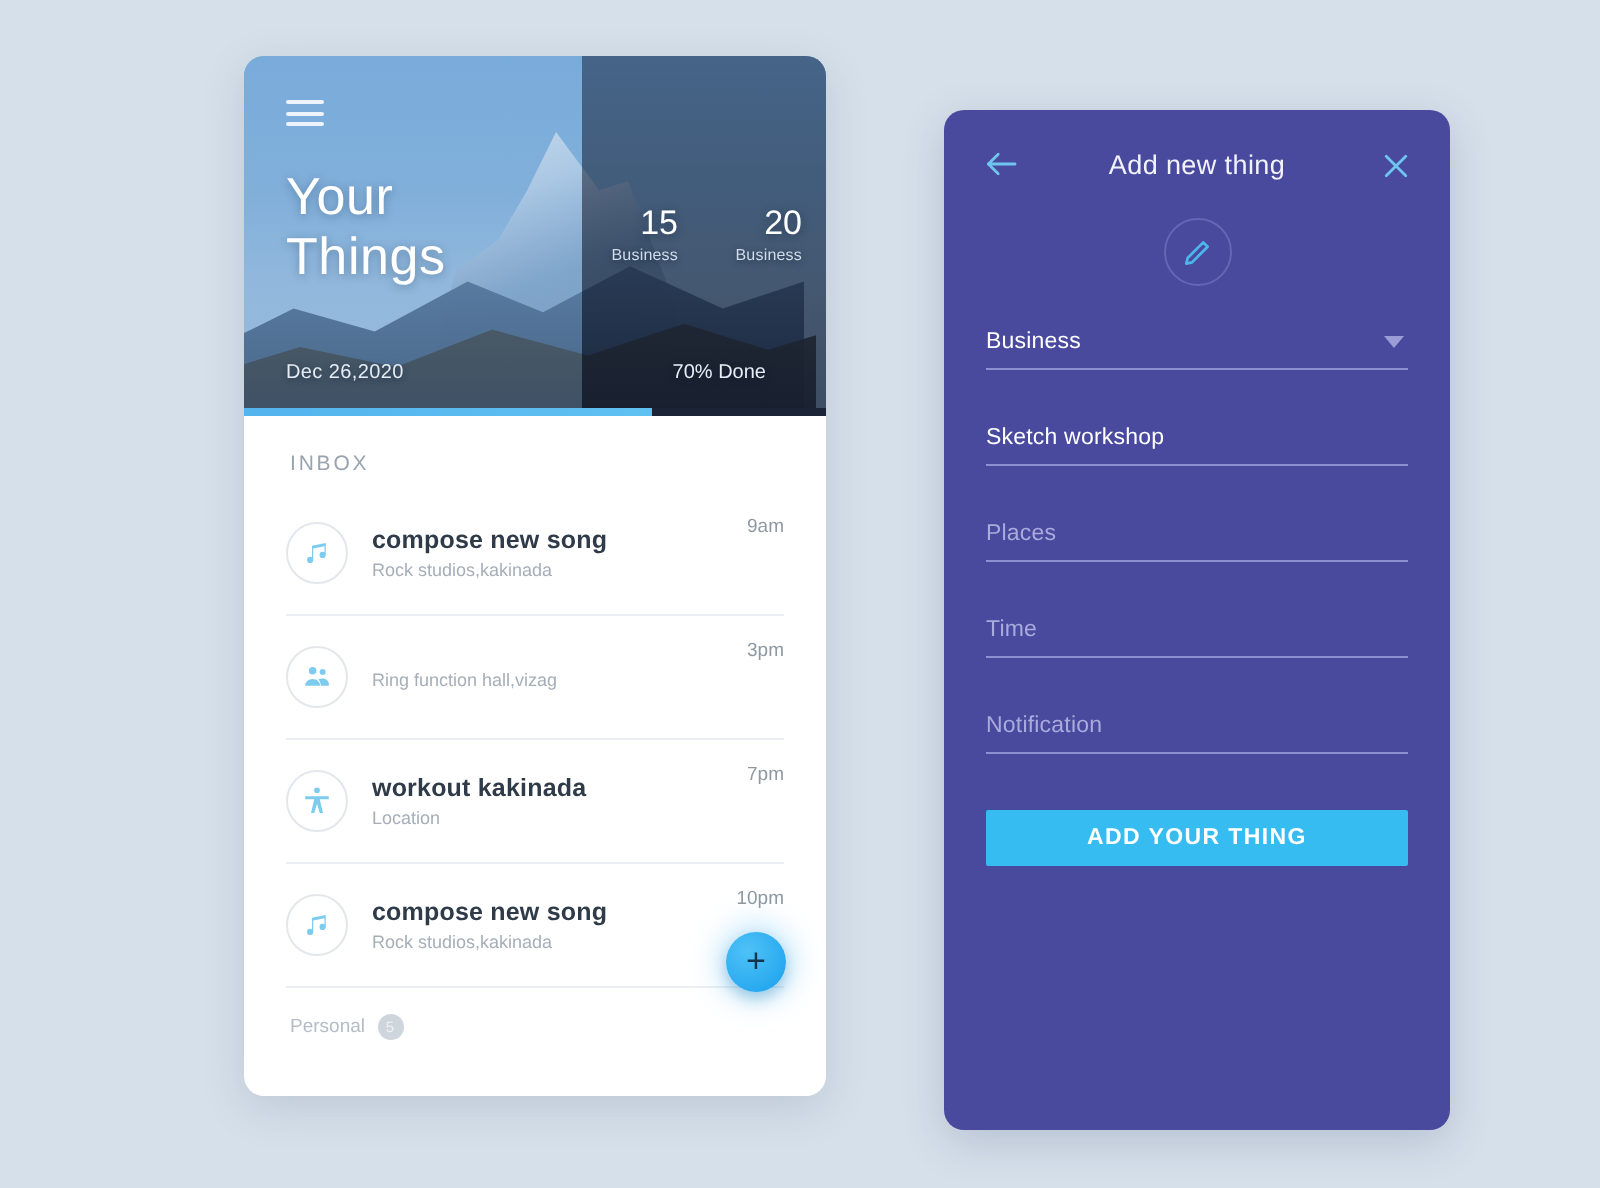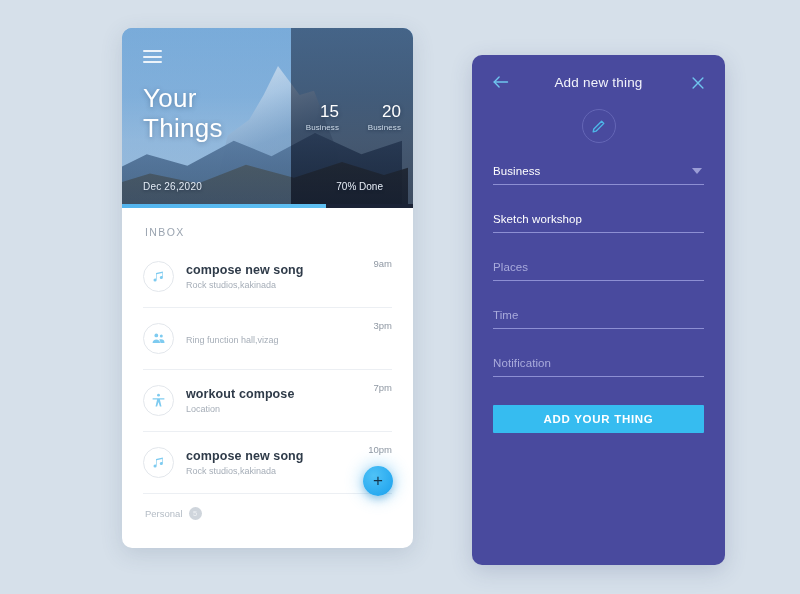--- a/index.html
+++ b/index.html
@@ -295,21 +295,21 @@
           <div class="task-time">3pm</div>
         </div>
         <div class="task">
           <div class="task-icon">
             <svg viewBox="0 0 24 24" fill="#7ecbf0">
               <circle cx="12" cy="3.4" r="2.3"></circle>
               <path d="M2.6 8.2h18.8v2.3h-7.2l2.6 11h-2.6L12 14.2 9.8 21.5H7.2l2.6-11H2.6z"></path>
             </svg>
           </div>
           <div class="task-body">
-            <div class="task-title">workout  compose</div>
+            <div class="task-title">workout  kakinada</div>
             <div class="task-sub">Location</div>
           </div>
           <div class="task-time">7pm</div>
         </div>
         <div class="task">
           <div class="task-icon">
             <svg viewBox="0 0 24 24" fill="#7ecbf0">
               <path d="M9 17.5a2.5 2.5 0 1 1-2.5-2.5c.55 0 1.06.18 1.5.47V6.2l11-2.2v9.5a2.5 2.5 0 1 1-2.5-2.5c.55 0 1.06.18 1.5.47V6.5L9 8.3z"></path>
             </svg>
           </div>

